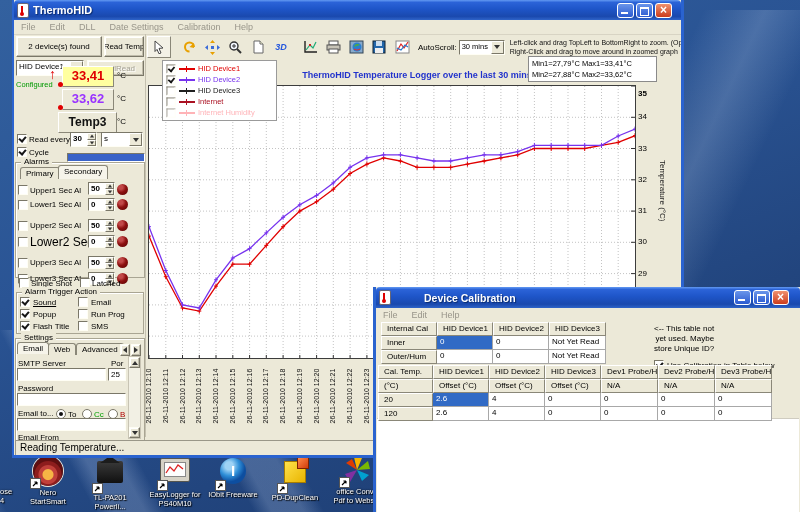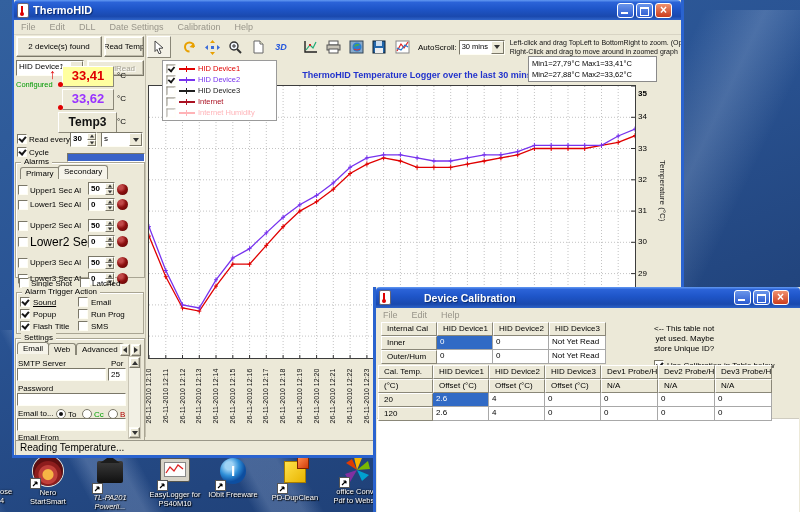--- a/index.html
+++ b/index.html
@@ -118,21 +118,21 @@
       <div class="dicon" style="left: 16px; width: 64px;">
         <div class="glyphwrap">
           <div class="g-nero"></div>
           <span class="badge"><svg width="7" height="7" viewBox="0 0 7 7">
               <path d="M1,6 L5,2 M5,2 H2.4 M5,2 V4.6" stroke="#000" stroke-width="1.1" fill="none"></path>
             </svg></span>
         </div>
         <div class="dlabel">Nero</div>
         <div class="dlabel">StartSmart</div>
       </div>
-      <div class="dicon" style="left: 78px; width: 64px; font-style: italic;">
+      <div class="dicon" style="left: 78px; width: 64px;">
         <div class="glyphwrap">
           <div class="g-tlpa"></div>
           <span class="badge"><svg width="7" height="7" viewBox="0 0 7 7">
               <path d="M1,6 L5,2 M5,2 H2.4 M5,2 V4.6" stroke="#000" stroke-width="1.1" fill="none"></path>
             </svg></span>
         </div>
         <div class="dlabel">TL-PA201</div>
         <div class="dlabel">Powerli...</div>
       </div>
       <div class="dicon" style="left: 136px; width: 78px;">

